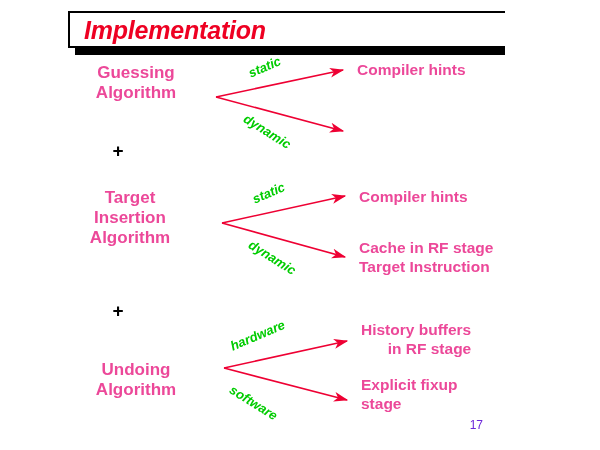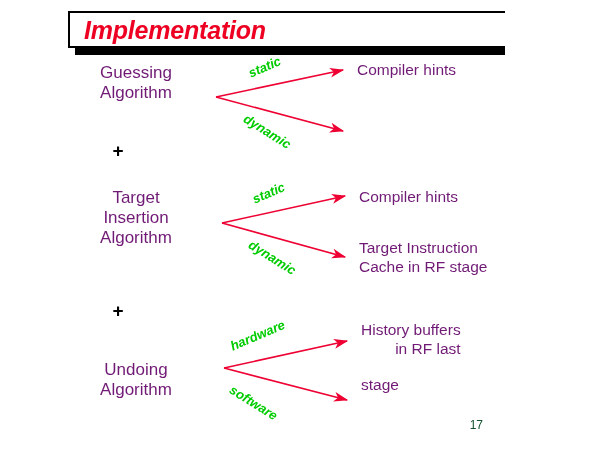--- a/index.html
+++ b/index.html
@@ -43,22 +43,22 @@
     font-weight: bold;
     font-style: italic;
     color: #ee0022;
     letter-spacing: -0.2px;
     white-space: nowrap;
   }
 
   
   .blk {
     position: absolute;
-    font-weight: normal;
-    color: #701a75;
+    font-weight: bold;
+    color: #ec4899;
     white-space: nowrap;
   }
   .lhs {
     font-size: 17px;
     line-height: 20px;
     text-align: center;
     transform: translateX(-50%);
   }
   .rhs {
     font-size: 15.5px;
@@ -93,21 +93,21 @@
     height: 450px;
     pointer-events: none;
   }
 
   
   #page-number {
     position: absolute;
     right: 22px;
     bottom: 18px;
     font-size: 12px;
-    color: #14532d;
+    color: #6d28d9;
   }
 </style>
 </head>
 <body>
 
 <div id="slide">
 
   <div id="title-shadow"></div>
   <div id="title-box">
     <div id="title-text">Implementation</div>
@@ -143,50 +143,51 @@
 
   <div class="branch-label" style="left:249px; top:66px; transform: rotate(-23deg);">static</div>
   <div class="branch-label" style="left:245px; top:110px; transform: rotate(32deg);">dynamic</div>
 
   <div class="blk rhs" style="left:357px; top:60px;">
     <div>Compiler hints</div>
   </div>
 
   <div class="plus" style="left:118px; top:140px;">+</div>
 
-  <div class="blk lhs" style="left:136px; top:188px;">
+  <div class="blk lhs" style="left:130px; top:188px;">
     <div>Target</div>
     <div>Insertion</div>
     <div>Algorithm</div>
   </div>
 
   <div class="branch-label" style="left:253px; top:192px; transform: rotate(-23deg);">static</div>
   <div class="branch-label" style="left:250px; top:236px; transform: rotate(32deg);">dynamic</div>
 
   <div class="blk rhs" style="left:359px; top:187px;">
     <div>Compiler hints</div>
   </div>
   <div class="blk rhs" style="left:359px; top:238px;">
+    <div>Cache in RF stage</div>
     <div>Target Instruction</div>
-    <div>Cache in RF stage</div>
   </div>
 
   <div class="plus" style="left:118px; top:300px;">+</div>
 
   <div class="blk lhs" style="left:136px; top:344px;margin-top:16px;">
     <div>Undoing</div>
     <div>Algorithm</div>
   </div>
 
   <div class="branch-label" style="left:231px; top:339px; transform: rotate(-23deg);">hardware</div>
   <div class="branch-label" style="left:231px; top:381px; transform: rotate(32deg);">software</div>
 
   <div class="blk rhs" style="left:361px; top:320px;text-align:right;">
     <div>History buffers</div>
-    <div>in RF last</div>
+    <div>in RF stage</div>
   </div>
   <div class="blk rhs" style="left:361px; top:375px;">
+    <div>Explicit fixup</div>
     <div>stage</div>
   </div>
 
   <div id="page-number">17</div>
 
 </div>
 
 </body></html>

